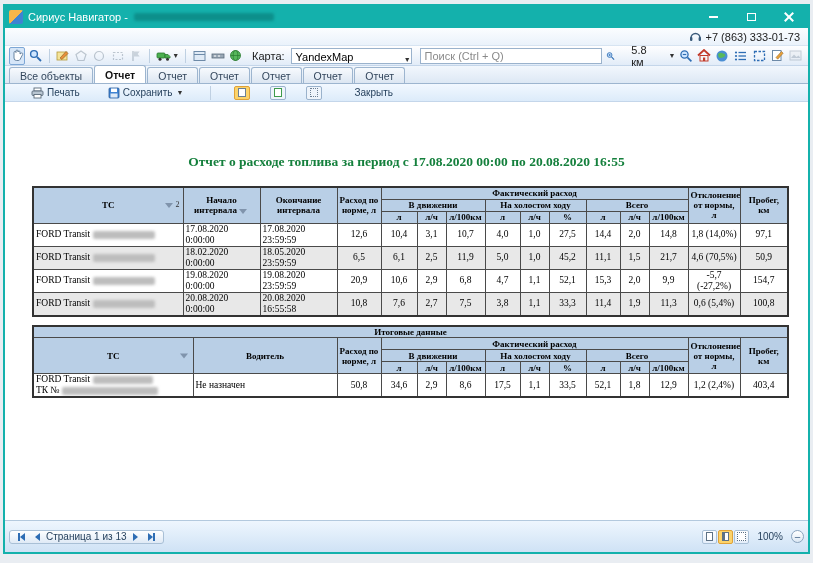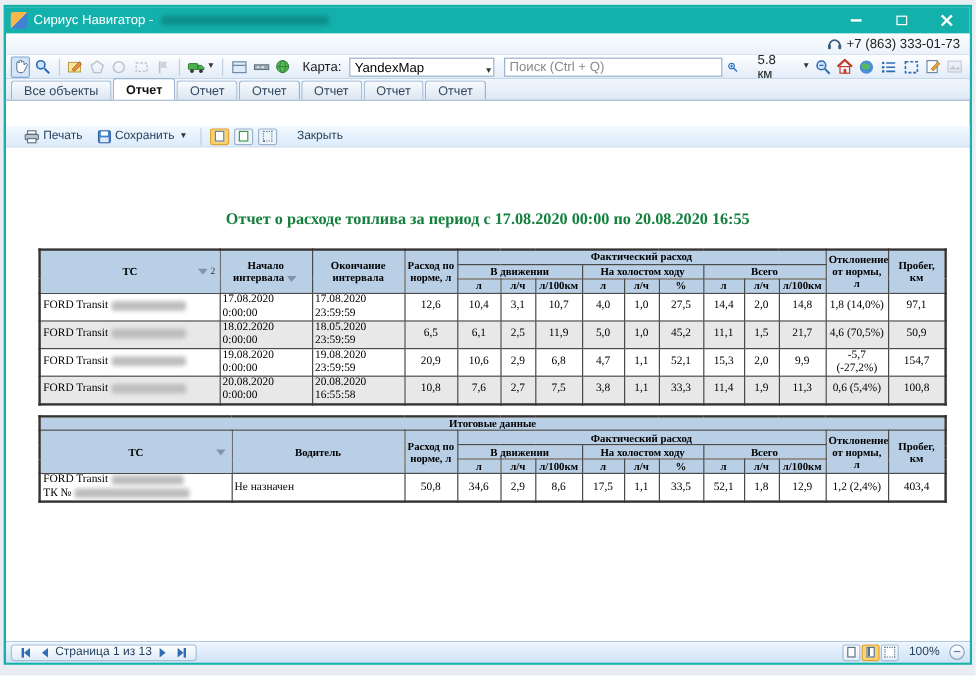--- a/index.html
+++ b/index.html
@@ -78,23 +78,23 @@
     background:linear-gradient(#f7fafd,#dce6f2);
     border:1px solid #9db5cf; border-bottom:none;
     border-radius:3px 3px 0 0;
   }
   .tab.active {
     background:#fff; color:#111; font-weight:bold; height:18px;
     position:relative; z-index:2;
   }
   
   .rtoolbar {
-    height:18px; display:flex; align-items:center; gap:4px; padding:0 11px;
+    height:18px; display:flex; align-items:center; gap:20px; padding:0 22px;
     background:linear-gradient(#f2f8ff,#dcebfa); border-bottom:1px solid #c4d6ea;
-    font-size:10px; color:#27425e; flex:0 0 auto;margin-top:21px;
+    font-size:10px; color:#27425e; flex:0 0 auto;
   }
   .rbtn { display:flex; align-items:center; gap:3px; padding:1px 4px; border-radius:2px; }
   .sq-btn { width:16px; height:14px; border:1px solid #9ab2cc; border-radius:2px;
     background:#eef4fb; display:flex; align-items:center; justify-content:center; }
   .sq-btn.hl { background:#fcd36a; border-color:#dfa238; }
   .sq-ico { width:8px; height:9px; border:1px solid #6c7f93; background:#fff; }
   .sq-ico.green { border-color:#3d9b4a; }
   .sq-ico.dots { border-style:dotted; background:transparent; }
   
   .content { flex:1; background:#fff; position:relative; overflow:hidden;
@@ -116,21 +116,21 @@
   .t2 { margin-top:8px; }
   .tot-title th { font-size:12px; height:16px; line-height:15px; }
   .sort-tri { display:inline-block; width:0; height:0;
     border-left:4px solid transparent; border-right:4px solid transparent;
     border-top:5px solid #8094ac; vertical-align:middle; margin:0 2px; }
   .tc-head { position:relative; }
   .tc-sort { position:absolute; right:3px; top:50%; transform:translateY(-50%);
     font-weight:normal; font-size:8px; color:#333; display:flex; align-items:center; gap:1px;}
   
   .statusbar {
-    height:18px; flex:0 0 auto; display:flex; align-items:center;
+    height:32px; flex:0 0 auto; display:flex; align-items:center;
     background:linear-gradient(#eef6fe,#cfe2f5); border-top:1px solid #b3c9de;
     font-size:10px; color:#27425e; padding:0 4px; gap:2px;
   }
   .nav-group { display:flex; align-items:center; gap:2px;
     background:linear-gradient(#fdfeff,#dfeaf6); border:1px solid #a9c0d6;
     border-radius:3px; height:14px; padding:0 4px; }
   .nav-btn { display:flex; align-items:center; justify-content:center; width:14px; height:12px; }
   .tri { width:0; height:0; border-top:4px solid transparent; border-bottom:4px solid transparent; }
   .tri.l { border-right:5px solid #2e6db4; }
   .tri.r { border-left:5px solid #2e6db4; }

